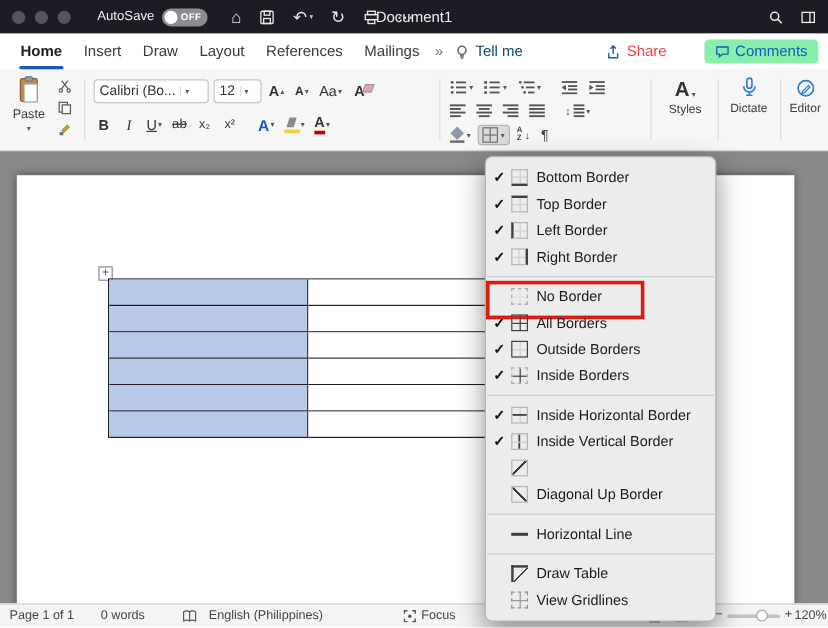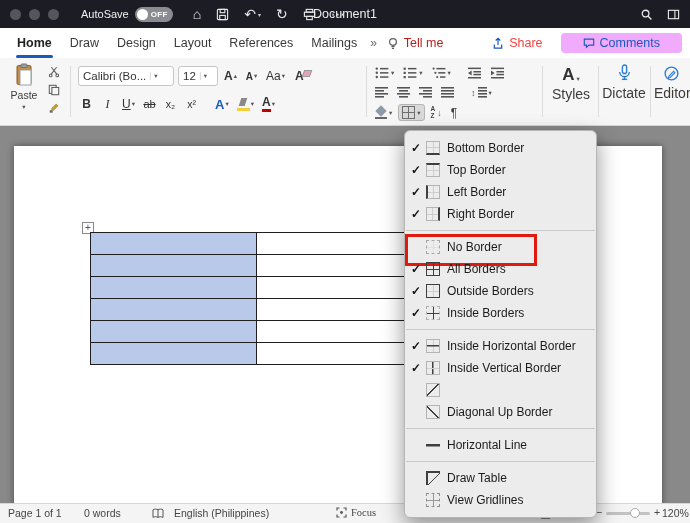--- a/index.html
+++ b/index.html
@@ -20,23 +20,23 @@
   .tiny-caret { font-size:6px; color:#cfcfcf; margin-left:2px; }
   .doc-title { position:absolute; left:0; right:0; top:0; height:28px; line-height:28px; text-align:center; font-size:12.5px; color:#ececec; pointer-events:none; }
   .tb-right { position:absolute; right:10px; top:0; height:28px; display:flex; align-items:center; gap:14px; }
 
   
   .tabbar { position:absolute; left:0; top:28px; width:690px; height:30px; background:#fff; display:flex; align-items:center; padding:0 8px; font-size:12.5px; color:#3a3a3a; }
   .tab { padding:0 9px; height:100%; display:flex; align-items:center; position:relative; }
   .tab.active { font-weight:700; color:#222; }
   .tab.active::after { content:''; position:absolute; left:8px; right:8px; bottom:0; height:3px; background:#185abd; border-radius:2px; }
   .overflow-chevron { margin:0 4px; color:#666; font-size:12px; }
-  .tellme { display:flex; align-items:center; gap:5px; margin-left:6px; color:#b91c1c; }
+  .tellme { display:flex; align-items:center; gap:5px; margin-left:6px; color:#0c4a6e; }
   .share-btn { margin-left:auto; display:flex; align-items:center; gap:5px; color:#ef4444; padding:3px 8px; border-radius:4px; }
-  .comments-btn { display:flex; align-items:center; gap:5px; color:#185abd; background:#f0abfc; padding:3px 22px; border-radius:4px; margin-left:10px; }
+  .comments-btn { display:flex; align-items:center; gap:5px; color:#185abd; background:#86efac; padding:3px 9px; border-radius:4px; margin-left:23px; }
 
   
   .ribbon { position:absolute; left:0; top:58px; width:690px; height:68px; background:#f6f6f6; border-bottom:1px solid #d4d4d4; font-size:11px; color:#3b3b3b; }
   .vsep { position:absolute; top:8px; bottom:8px; width:1px; background:#dcdcdc; }
   .grp-clipboard { position:absolute; left:6px; top:5px; display:flex; gap:6px; }
   .paste-btn { display:flex; flex-direction:column; align-items:center; width:36px; gap:2px; }
   .paste-btn .lbl { font-size:10.5px; color:#3b3b3b; }
   .clip-stack { display:flex; flex-direction:column; gap:6px; padding-top:3px; }
   .caret { font-size:6.5px; color:#555; }
 
@@ -75,39 +75,39 @@
   .shade-ic { width:12px; height:12px; position:relative; }
   .shade-ic::before { content:''; position:absolute; left:2px; top:0; width:8px; height:8px; background:#8d9aa8; transform:rotate(45deg); }
   .shade-ic::after { content:''; position:absolute; left:0; bottom:0; width:12px; height:2px; background:#666; }
   .sortaz { display:flex; flex-direction:column; font-size:6.5px; font-weight:700; line-height:1; color:#444; }
   .pilcrow { font-size:12px; color:#444; }
   .lsp { display:flex; align-items:center; gap:2px; }
   .lsp .arr { font-size:9px; color:#555; }
 
   .grp-styles { position:absolute; left:550px; top:8px; width:42px; text-align:center; }
   .grp-styles .big-a { font-size:17px; font-weight:700; color:#333; line-height:1; }
-  .grp-styles .lbl, .grp-dictate .lbl, .grp-editor .lbl { font-size:14px; color:#3b3b3b; margin-top:3px; }
+  .grp-styles .lbl, .grp-dictate .lbl, .grp-editor .lbl { font-size:10px; color:#3b3b3b; margin-top:3px; }
   .grp-dictate { position:absolute; left:602px; top:6px; width:44px; text-align:center; }
   .grp-editor { position:absolute; left:654px; top:7px; width:34px; text-align:center; }
   .center { display:flex; justify-content:center; }
 
   
   .docarea { position:absolute; left:0; top:126px; width:690px; height:377px; background:#898989; overflow:hidden; }
   .page { position:absolute; left:14px; top:20px; width:648px; bottom:-8px; background:#fff; box-shadow:0 0 7px rgba(0,0,0,.45); }
   .table-handle { position:absolute; left:68px; top:76px; width:12px; height:12px; border:1px solid #8a8a8a; background:#fff; color:#555; font-size:10px; line-height:10px; text-align:center; }
   .word-table { position:absolute; left:76px; top:86px; width:331px; border-top:1.5px solid #1f1f1f; border-left:1.5px solid #1f1f1f; }
   .trow { display:flex; height:22px; }
   .tcell { border-right:1.5px solid #1f1f1f; border-bottom:1.5px solid #1f1f1f; }
   .tcell.sel { width:166px; background:#b9c9e9; }
   .tcell.plain { width:165px; background:#fff; }
 
   
   .statusbar { position:absolute; left:0; bottom:0; width:690px; height:20px; background:#f4f4f4; border-top:1px solid #d8d8d8; font-size:10.5px; color:#454545; }
   .sb { position:absolute; top:3px; white-space:nowrap; }
-  .sb-flex { display:flex; align-items:center; gap:4px;font-family:Liberation Serif, serif; }
+  .sb-flex { display:flex; align-items:center; gap:4px; }
   .slider { position:absolute; top:8px; width:44px; height:3px; background:#c2c2c2; border-radius:2px; }
   .sknob { position:absolute; left:24px; top:-4px; width:10px; height:10px; background:#fff; border:1px solid #a8a8a8; border-radius:50%; }
 
   
   .borders-menu { position:absolute; left:404px; top:130px; width:193px; background:#ececec; border:1px solid #b5b5b5; border-radius:6px; box-shadow:0 8px 22px rgba(0,0,0,.42); padding:6px 0; z-index:60; }
   .menu-item { height:22px; display:flex; align-items:center; padding:0 8px 0 6px; position:relative; }
   .check { width:15px; font-weight:700; font-size:12px; color:#111; flex:none; }
   .mi-icon { width:14px; height:14px; margin-right:7px; flex:none; border:1px solid #b4b4b4; background:
       linear-gradient(#cfcfcf,#cfcfcf) center/100% 1px no-repeat,
       linear-gradient(#cfcfcf,#cfcfcf) center/1px 100% no-repeat; }
@@ -194,22 +194,22 @@
       <svg width="13" height="13" viewBox="0 0 14 14" fill="none" stroke="#e8e8e8" stroke-width="1.2">
           <rect x="1.5" y="2.5" width="11" height="9"></rect>
           <line x1="8.5" y1="2.5" x2="8.5" y2="11.5"></line>
         </svg>
     </span>
   </div>
 </div>
 
 <div class="tabbar" data-name="ribbon-tab-bar">
   <span class="tab active" data-name="tab-home">Home</span>
+  <span class="tab" data-name="tab-insert">Insert</span>
   <span class="tab" data-name="tab-draw">Draw</span>
-  <span class="tab" data-name="tab-design">Design</span>
   <span class="tab" data-name="tab-layout">Layout</span>
   <span class="tab" data-name="tab-references">References</span>
   <span class="tab" data-name="tab-mailings">Mailings</span>
   <span class="overflow-chevron" data-name="tab-overflow-chevron">»</span>
   <span class="tellme" data-name="tell-me-button">
     <span data-name="tell-me-icon">
       <svg width="12" height="13" viewBox="0 0 12 13" fill="none" stroke="#5f5f5f" stroke-width="1.2">
           <circle cx="6" cy="5" r="3.4"></circle>
           <line x1="4.4" y1="9.6" x2="7.6" y2="9.6"></line>
           <line x1="4.9" y1="11.4" x2="7.1" y2="11.4"></line>

